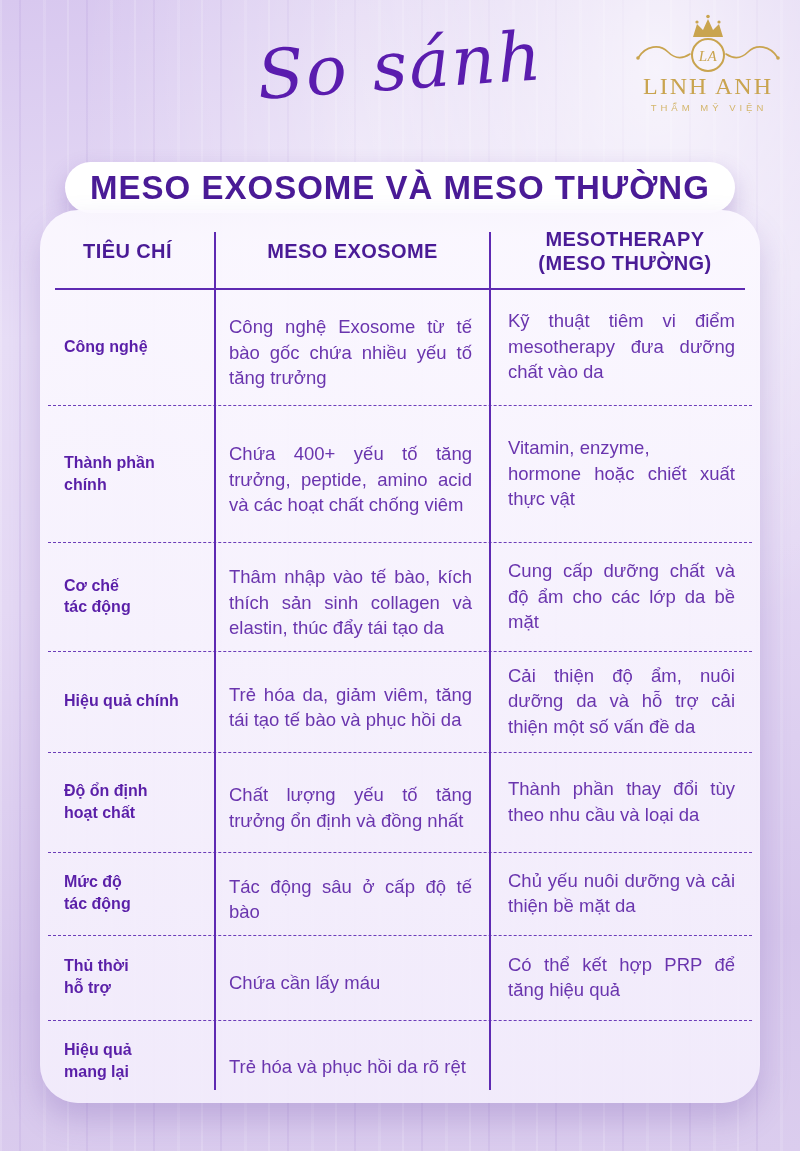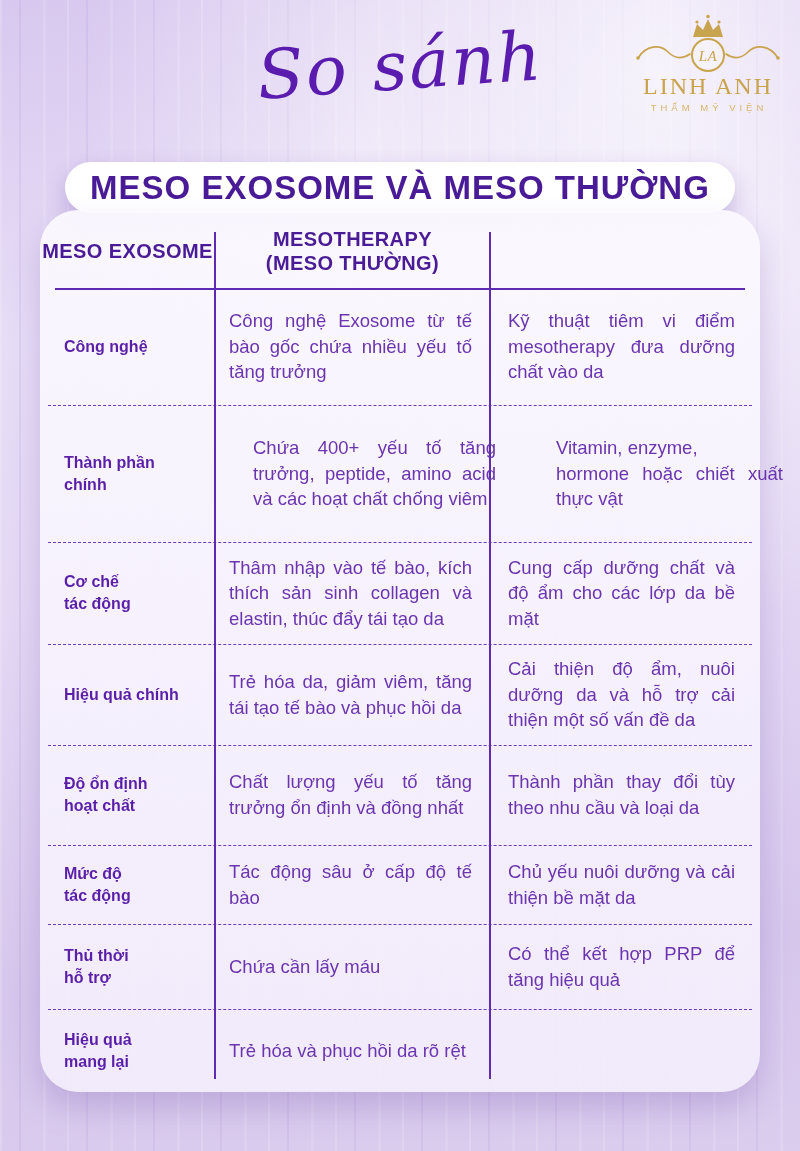--- a/index.html
+++ b/index.html
@@ -62,21 +62,21 @@
     font-weight:bold; font-size:20px; letter-spacing:0.4px; color:var(--deep);
     white-space:pre-line; line-height:1.18; padding-top:6px;
   }
   .trow{display:grid; grid-template-columns:175px 275px 270px; position:relative;}
   .trow:not(:last-child)::after{
     content:""; position:absolute; left:8px; right:8px; bottom:-1px;
     border-bottom:1.5px dashed var(--line); opacity:0.9;
   }
   .cell{display:flex; align-items:center;}
   .c1{padding:8px 6px 8px 24px;}
-  .c2{padding:10px 18px 10px 14px;}
+  .c2{padding:10px 18px 10px 14px;margin-top:12px;}
   .c3{padding:10px 25px 10px 18px;align-items:center;}
   .rlabel{
     font-weight:bold; font-size:16px; line-height:1.35; color:var(--label);
     white-space:pre-line;
   }
   .rtext{
     font-size:18.5px; line-height:1.38; color:var(--body);
     text-align:justify; white-space:pre-line; width:100%;
   }
 </style>
@@ -111,39 +111,40 @@
 <div class="pill">
   <span>MESO EXOSOME VÀ MESO THƯỜNG</span>
 </div>
 
 <div class="panel">
   <div class="vline v1"></div>
   <div class="vline v2"></div>
   <div class="hline"></div>
 
   <div class="thead">
+    <div class="hcell">TIÊU CHÍ</div>
     <div class="hcell">MESO EXOSOME</div>
     <div class="hcell">MESOTHERAPY
 (MESO THƯỜNG)</div>
   </div>
 
   <div id="rows">
   <div class="trow" style="min-height: 117px;">
     <div class="cell c1">
           <span class="rlabel">Công nghệ</span>
         </div>
     <div class="cell c2">
           <span class="rtext">Công nghệ Exosome từ tế bào gốc chứa nhiều yếu tố tăng trưởng</span>
         </div>
     <div class="cell c3">
           <span class="rtext">Kỹ thuật tiêm vi điểm mesotherapy đưa dưỡng chất vào da</span>
         </div>
   </div>
 
-  <div class="trow" style="min-height: 137px; gap: 24px;">
+  <div class="trow" style="min-height: 137px;">
     <div class="cell c1">
           <span class="rlabel">Thành phần
 chính</span>
         </div>
     <div class="cell c2">
           <span class="rtext">Chứa 400+ yếu tố tăng trưởng, peptide, amino acid và các hoạt chất chống viêm</span>
         </div>
     <div class="cell c3">
           <span class="rtext">Vitamin, enzyme,
 hormone hoặc chiết xuất thực vật</span>

